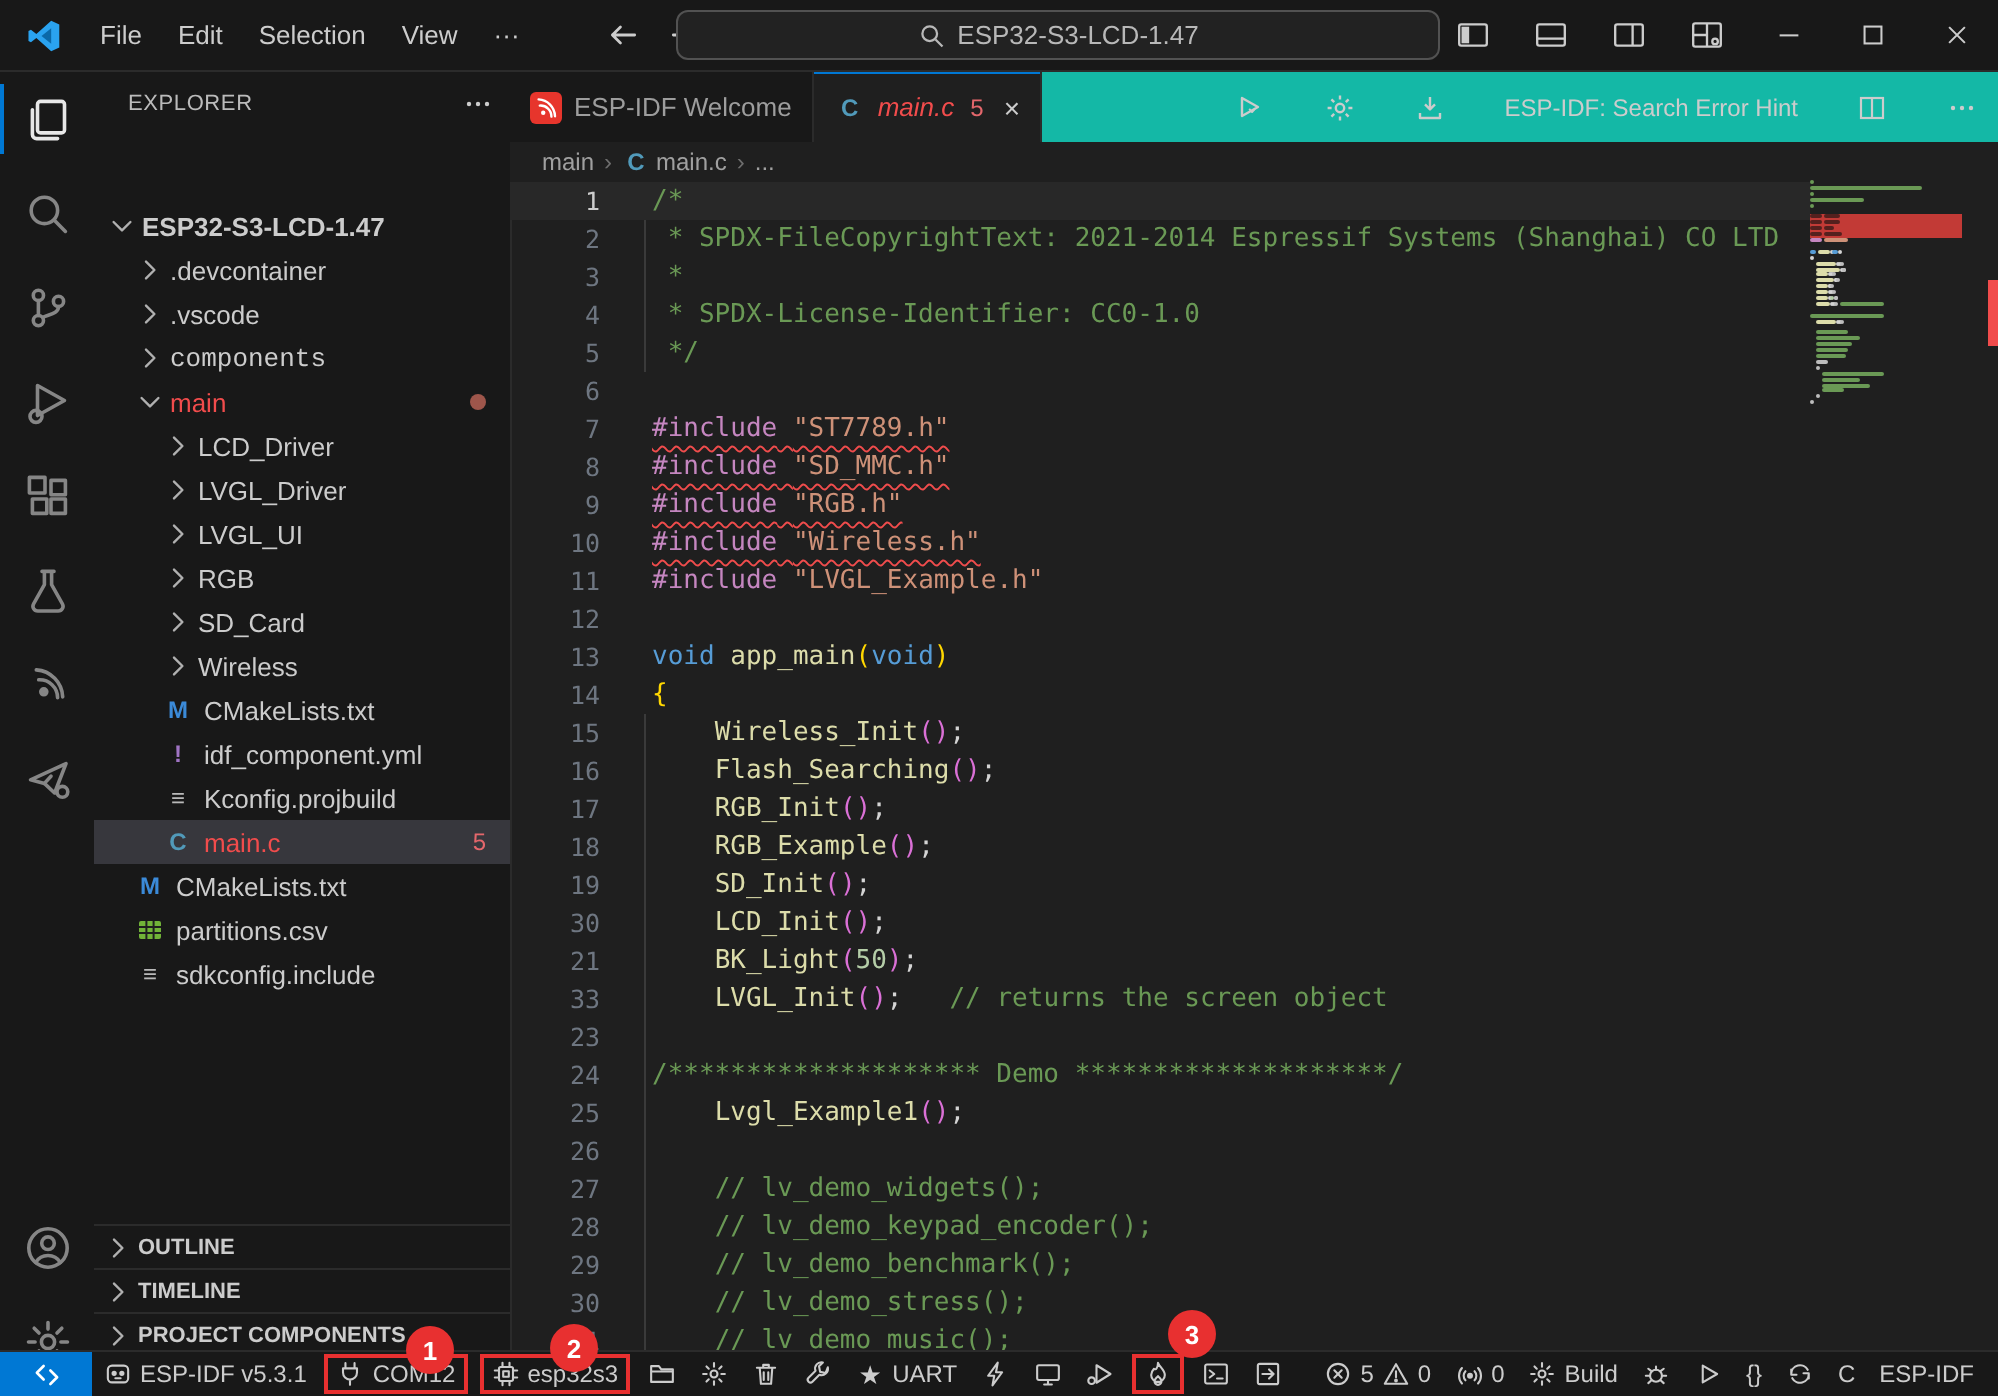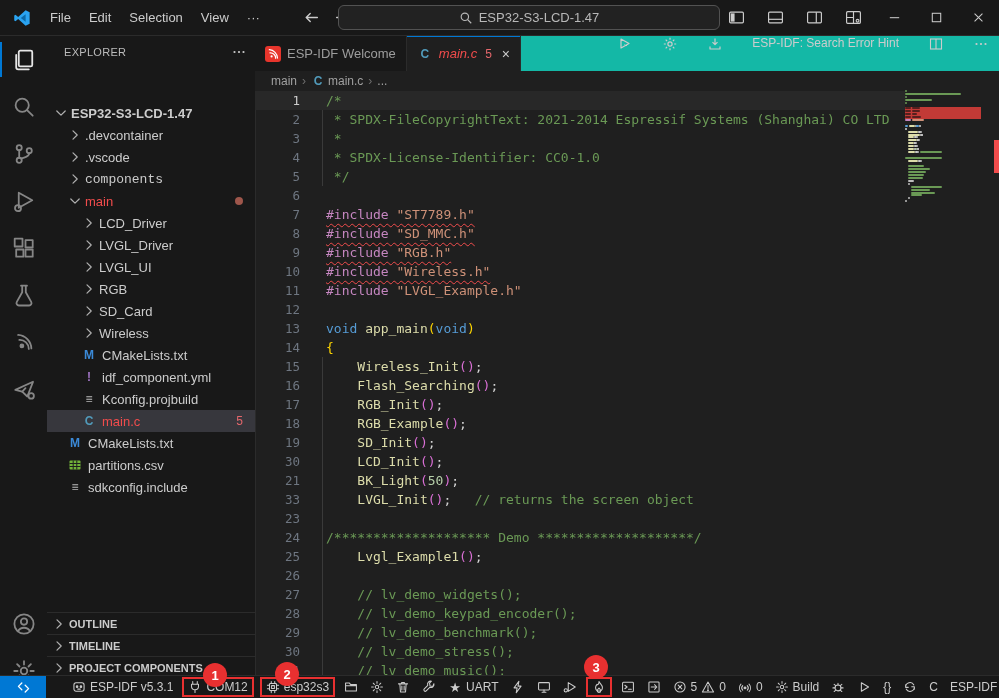--- a/index.html
+++ b/index.html
@@ -51,21 +51,21 @@
   .side-section .chev{width:16px;height:16px;margin:0 2px 0 4px;color:#b0b0b0;}
   
   #tabsbar{position:absolute;left:255px;right:0;top:36px;height:35px;background:#14b8a6;display:flex;}
   .tab{display:flex;align-items:center;gap:6px;padding:0 10px;font-size:13px;color:#9d9d9d;
        border-right:1px solid #2b2b2b;background:#181818;position:relative;}
   .tab.active{background:#1f1f1f;color:#f14c4c;}
   .tab.active:before{content:"";position:absolute;top:0;left:0;right:0;height:1px;background:#0078d4;}
   .tab .tlabel.italic{font-style:italic;}
   .tab .tbadge2{color:#e4676c;font-size:12px;margin-left:2px;}
   .tab .closex{color:#cccccc;font-size:14px;margin-left:4px;}
-  #editor-actions{position:absolute;right:10px;top:36px;height:35px;display:flex;gap:29px;color:#cccccc;}
+  #editor-actions{position:absolute;right:10px;top:36px;height:35px;display:flex;align-items:center;gap:29px;color:#cccccc;}
   #editor-actions .icn{width:16px;height:16px;}
   #editor-actions .hint{font-size:12px;color:#cccccc;}
   #breadcrumb{position:absolute;left:255px;right:94px;top:71px;height:20px;background:#1f1f1f;
               display:flex;align-items:center;font-size:12px;color:#a0a0a0;padding-left:16px;gap:3px;}
   #breadcrumb .sep{color:#6e6e6e;padding:0 2px;}
   #breadcrumb .icn{width:14px;height:14px;}
   
   #code{position:absolute;left:255px;top:91px;width:650px;bottom:22px;overflow:hidden;
         font-family:"DejaVu Sans Mono",monospace;font-size:13px;line-height:19px;}
   .code-line{display:flex;height:19px;white-space:pre;}
@@ -84,21 +84,21 @@
   #overview-ruler{position:absolute;left:985px;top:88px;width:14px;bottom:22px;background:#1f1f1f;}
   #ruler-mark{position:absolute;left:9px;width:5px;background:#f14c4c;}
   
   #statusbar{position:absolute;left:0;right:0;bottom:0;height:22px;background:#181818;
              border-top:1px solid #2b2b2b;display:flex;align-items:center;font-size:12px;color:#cccccc;}
   #remote{width:46px;height:22px;background:#0078d4;color:#fff;display:flex;align-items:center;justify-content:center;flex:none;}
   #remote .icn{width:15px;height:15px;}
   .sb-item{display:flex;align-items:center;gap:4px;padding:0 6px;height:22px;white-space:nowrap;}
   .sb-item .icn{width:14px;height:14px;}
   .sb-item.boxed{border:2px solid #e83030;height:16px;padding:0 4px;margin:0 3px;align-items:center;}
-  #sb-left{display:flex;align-items:center;padding-left:20px;}
+  #sb-left{display:flex;align-items:center;}
   #sb-right{margin-left:auto;display:flex;align-items:center;padding-right:6px;}
   
   .ann{position:absolute;width:24px;height:24px;border-radius:50%;background:#e83030;color:#fff;
        display:flex;align-items:center;justify-content:center;font-size:13px;font-weight:bold;z-index:30;}
   .textic{font-weight:bold;font-size:12px;line-height:16px;}
 </style>
 </head>
 <body>
 
 <div id="app">

